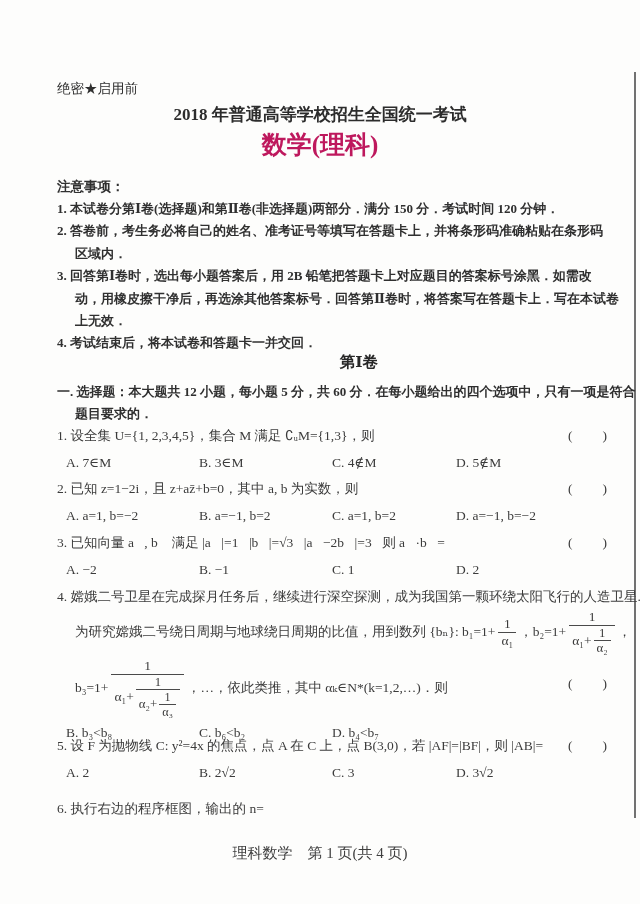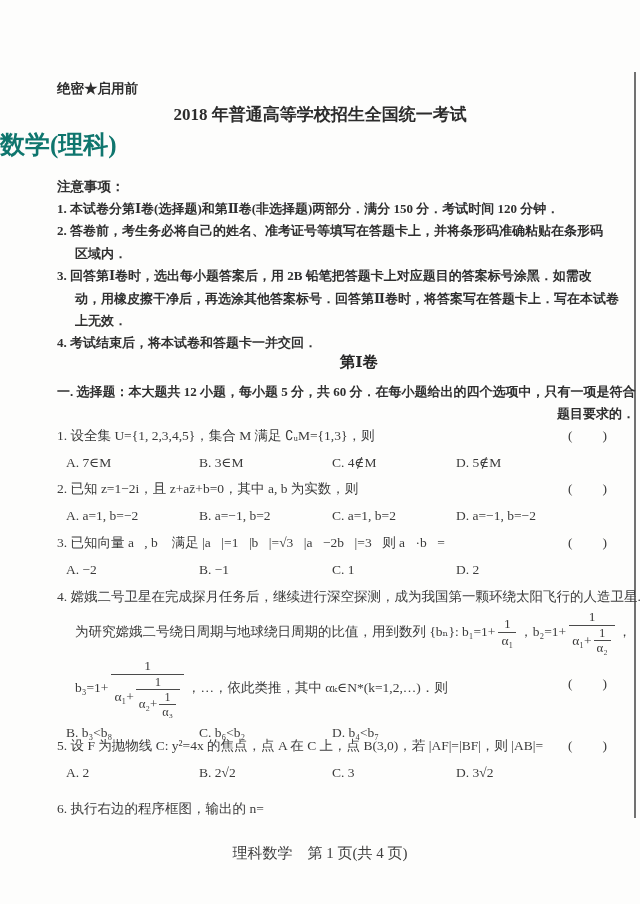--- a/index.html
+++ b/index.html
@@ -8,39 +8,39 @@
     background:#fdfdfc; overflow:hidden;
     font-family:"Liberation Serif","DejaVu Serif",serif;
     color:#3a3a3a;
   }
   .edge-line {
     position:absolute; left:634px; top:72px; width:2px; height:746px;
     background:#585858; opacity:.85;
   }
   .classification {
     position:absolute; left:57px; top:80px;
-    font-size:13.5px; font-weight:bold; color:#2f2f2f; white-space:nowrap;
+    font-size:13.5px; font-weight:normal; color:#2f2f2f; white-space:nowrap;
   }
   .exam-title {
     position:absolute; left:0; top:103px; width:100%;
     text-align:center; font-size:17px; font-weight:bold; color:#2c2c2c; white-space:nowrap;
   }
   .subject-title {
     position:absolute; left:0; top:128px; width:100%;
-    text-align:left; font-size:25px; font-weight:bold; color:#0f766e; white-space:nowrap;
+    text-align:center; font-size:25px; font-weight:bold; color:#be185d; white-space:nowrap;
   }
   .notices { position:absolute; left:57px; top:176px; width:578px; font-weight:bold; color:#303030; }
   .notices .heading { font-size:13.5px; line-height:22px; }
   .notices .nline { font-size:13px; line-height:22.4px; white-space:nowrap; }
   .notices .cont { padding-left:18px; }
   .section-heading {
     position:absolute; left:0; top:352px; width:100%;
     text-align:center; font-size:15.5px; font-weight:bold; color:#272727;padding-left:39px;
   }
-  .instructions { position:absolute; left:57px; top:381px; width:578px; font-weight:bold; color:#2f2f2f;text-align:right; }
+  .instructions { position:absolute; left:57px; top:381px; width:578px; font-weight:bold; color:#2f2f2f; }
   .instructions .iline { font-size:13px; line-height:22px; white-space:nowrap; }
   .instructions .cont { padding-left:18px; }
 
   .q { position:absolute; left:57px; right:0; font-size:13.5px; color:#3b3b3b; }
   .q .stem { position:relative; line-height:20px; white-space:nowrap; }
   .q .cont { padding-left:18px; }
   .bracket { position:absolute; right:32px; top:0; letter-spacing:1px; color:#3b3b3b; }
   .bracket.low { top:16px; }
   .opts {
     display:grid; grid-template-columns:133px 133px 124px auto;

